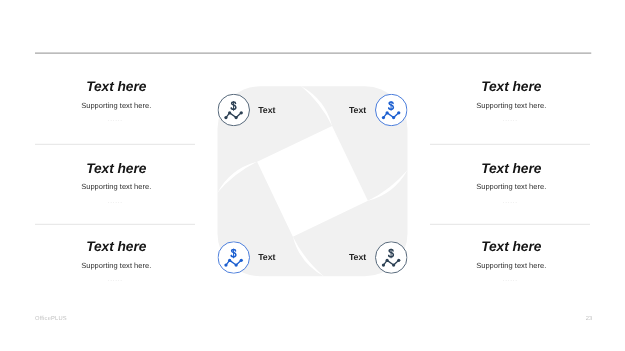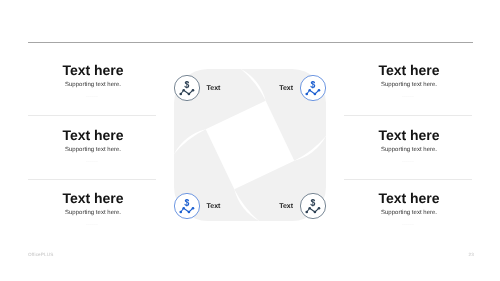--- a/index.html
+++ b/index.html
@@ -4,21 +4,21 @@
 <style>
   html,body{margin:0;padding:0;}
   body{width:500px;height:281px;background:#fff;font-family:"Liberation Sans",sans-serif;
        overflow:hidden;-webkit-font-smoothing:antialiased;text-rendering:geometricPrecision;}
   .slide{position:relative;width:500px;height:281px;background:#fff;overflow:hidden;}
   .bg{position:absolute;left:0;top:0;width:500px;height:281px;}
 
   .topline{position:absolute;left:27.5px;top:42px;width:445px;height:1px;background:#a6a6a6;}
 
   .txtblock{position:absolute;width:180px;text-align:center;}
-  .txtblock .title{font-size:14px;font-weight:bold;color:#151515;letter-spacing:-0.05px;line-height:10px;}
+  .txtblock .title{font-size:11px;font-weight:bold;color:#151515;letter-spacing:-0.05px;line-height:10px;font-style:italic;}
   .txtblock .sub{font-size:6.0px;color:#303030;line-height:7px;margin-top:7px;letter-spacing:0.02px;}
   .txtblock .dots{font-size:5px;color:#e3e3e3;line-height:6px;margin-top:4px;letter-spacing:0.6px;padding-right:1.5px;}
 
   .divider{position:absolute;height:1px;background:#e9e9e9;}
 
   .iconrow{position:absolute;display:flex;align-items:center;}
   .iconrow.rtl{flex-direction:row-reverse;}
   .icircle{width:26px;height:26px;flex:0 0 26px;}
   .ilabel{font-size:7px;font-weight:bold;color:#232323;margin-left:6.5px;letter-spacing:0.0px;}
   .iconrow.rtl .ilabel{margin-left:0;margin-right:7px;}

